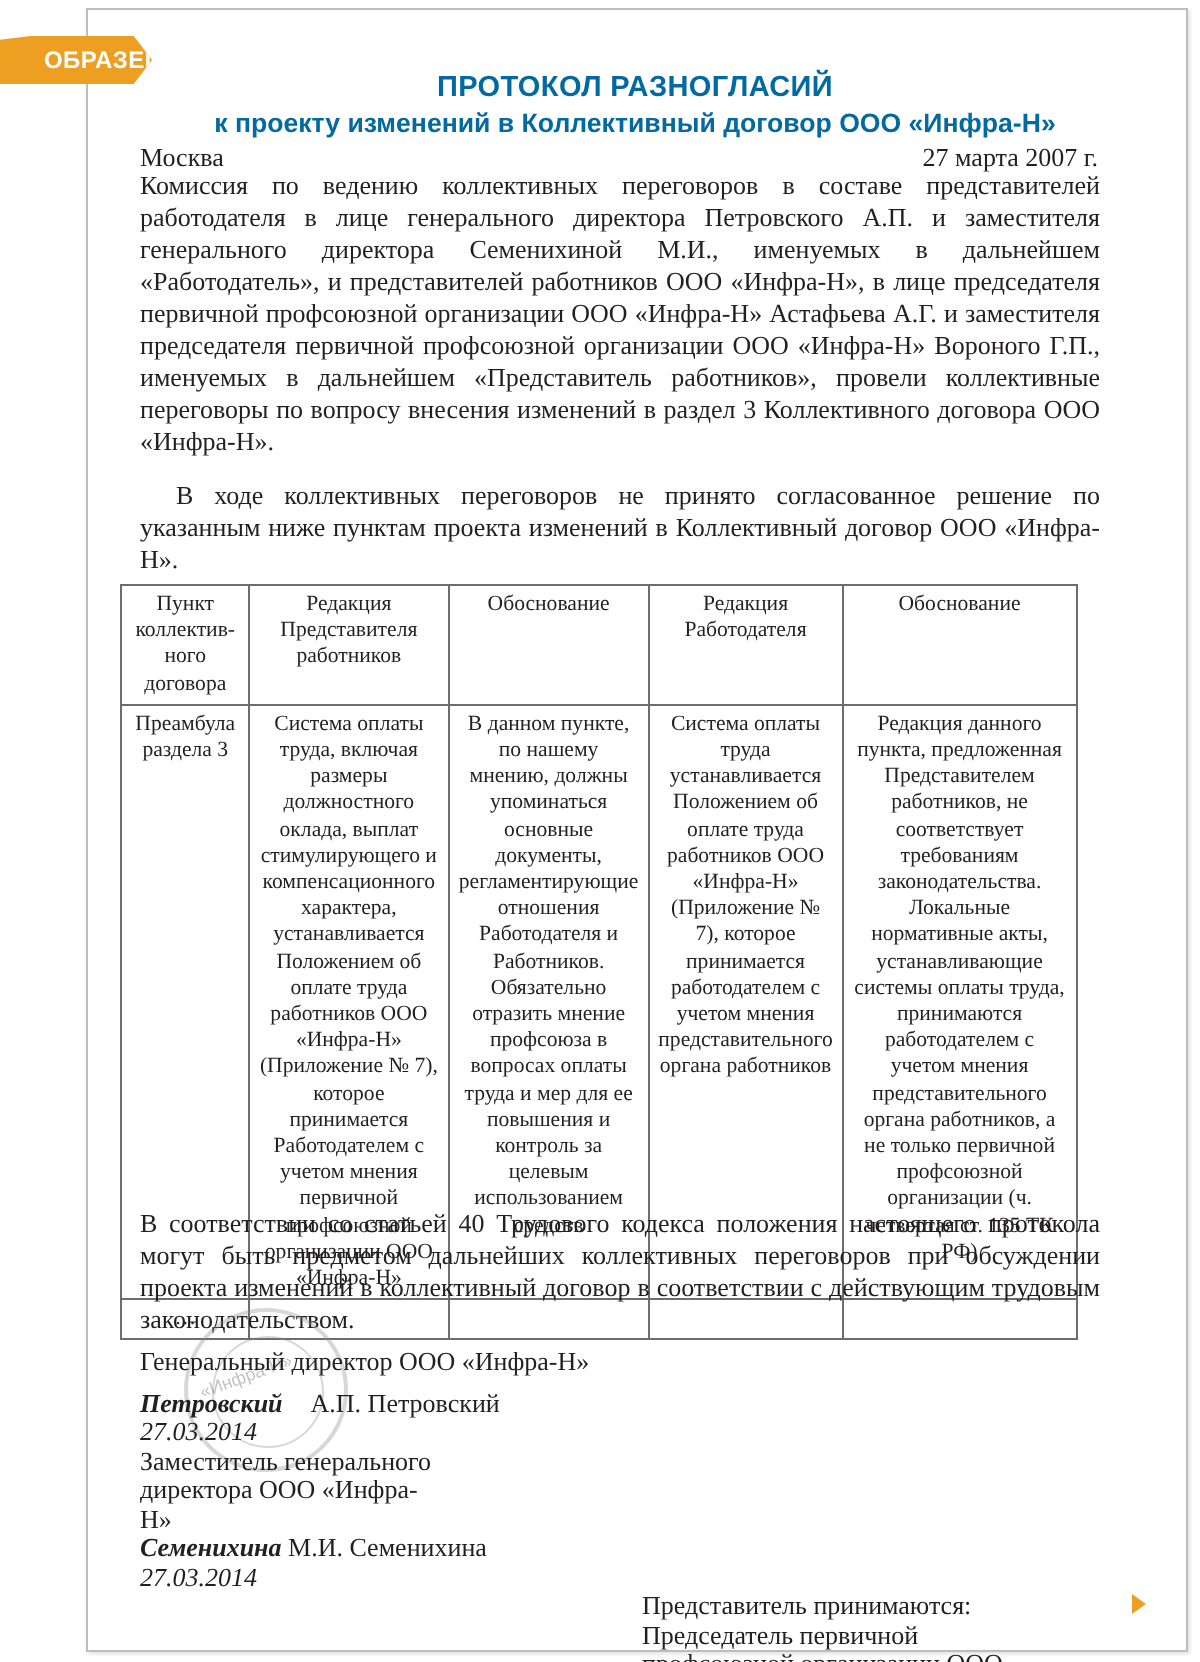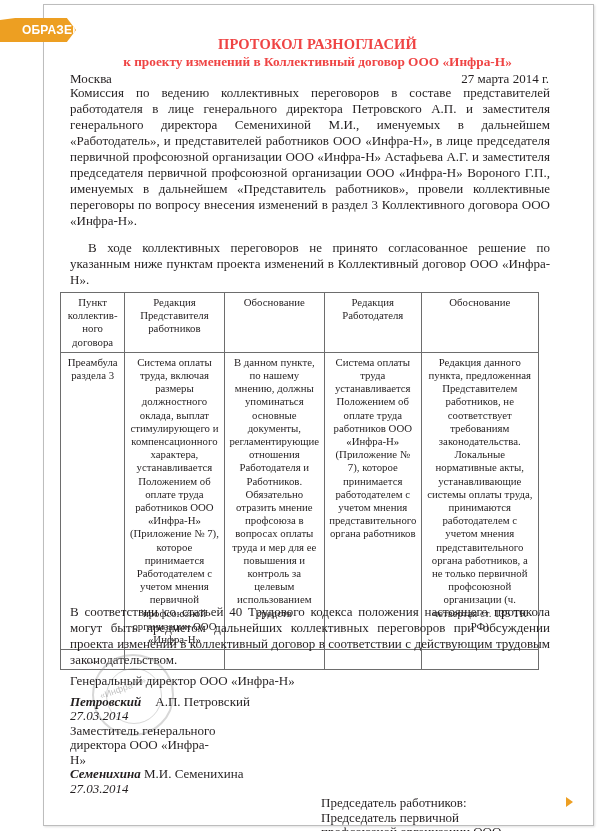--- a/index.html
+++ b/index.html
@@ -13,21 +13,21 @@
   }
   .badge {
     position: absolute; left: 0; top: 18px; height: 24px; width: 76px;
     background: #ed9f22; color: #fff; z-index: 3;
     font-family: "Liberation Sans", "DejaVu Sans", sans-serif; font-weight: bold; font-size: 12px;
     line-height: 24px; padding-left: 22px; box-sizing: border-box; letter-spacing: 0.2px;
     clip-path: polygon(0 8%, 20% 0, 88% 0, 100% 50%, 88% 100%, 0 100%);
   }
   .title {
     position: absolute; left: 43px; width: 549px; text-align: center;
-    font-family: Liberation Serif, serif; color: #ef4444;
+    font-family: Liberation Sans, sans-serif; color: #0369a1;
   }
   .t1 { top: 36px; font-size: 14.5px; font-weight: bold; letter-spacing: 0.2px; }
   .t2 { top: 54px; font-size: 13.3px; font-weight: bold; }
   .city { position: absolute; left: 70px; top: 71px; font-size: 13px; }
   .date { position: absolute; right: 51px; top: 71px; font-size: 13px; }
   .para {
     position: absolute; left: 70px; width: 480px; font-size: 13px; line-height: 16px;
     text-align: justify;
   }
   .p1 { top: 85px; }
@@ -71,21 +71,21 @@
 </head>
 <body>
 
 <div class="page"></div>
 
 <div class="badge">ОБРАЗЕЦ</div>
 
 <div class="title t1">ПРОТОКОЛ РАЗНОГЛАСИЙ</div>
 <div class="title t2">к проекту изменений в Коллективный договор ООО «Инфра-Н»</div>
 <div class="city">Москва</div>
-<div class="date">27 марта 2014 г.</div>
+<div class="date">27 марта 2007 г.</div>
 
 <div class="para p1">Комиссия по ведению коллективных переговоров в составе представителей работодателя в лице генерального директора Петровского А.П. и заместителя генерального директора Семенихиной М.И., именуемых в дальнейшем «Работодатель», и представителей работников ООО «Инфра-Н», в лице председателя первичной профсоюзной организации ООО «Инфра-Н» Астафьева А.Г. и заместителя председателя первичной профсоюзной организации ООО «Инфра-Н» Вороного Г.П., именуемых в дальнейшем «Представитель работников», провели коллективные переговоры по вопросу внесения изменений в раздел 3 Коллективного договора ООО «Инфра-Н».</div>
 <div class="para p2">В ходе коллективных переговоров не принято согласованное решение по указанным ниже пунктам проекта изменений в Коллективный договор ООО «Инфра-Н».</div>
 
 <table class="dis">
   <thead>
     <tr>
       <th class="c1">Пункт коллектив­ного договора</th>
       <th class="c2">Редакция Представителя работников</th>
       <th class="c3">Обоснование</th>
@@ -125,18 +125,18 @@
   </div>
   <div class="it">27.03.2014</div>
   <div style="width:150px">Заместитель генерального директора ООО «Инфра-Н»</div>
   <div>
     <span class="ink">Семенихина</span> <span>М.И. Семенихина</span>
   </div>
   <div class="it">27.03.2014</div>
 </div>
 
 <div class="sig sig-right z">
-  <div>Председатель работников:</div>
+  <div>Представитель принимаются:</div>
   <div style="width:215px">Председатель первичной профсоюзной организации ООО «Инфра-Н»</div>
 
 </div>
 
 <div class="next-arrow"></div>
 
 </body></html>

